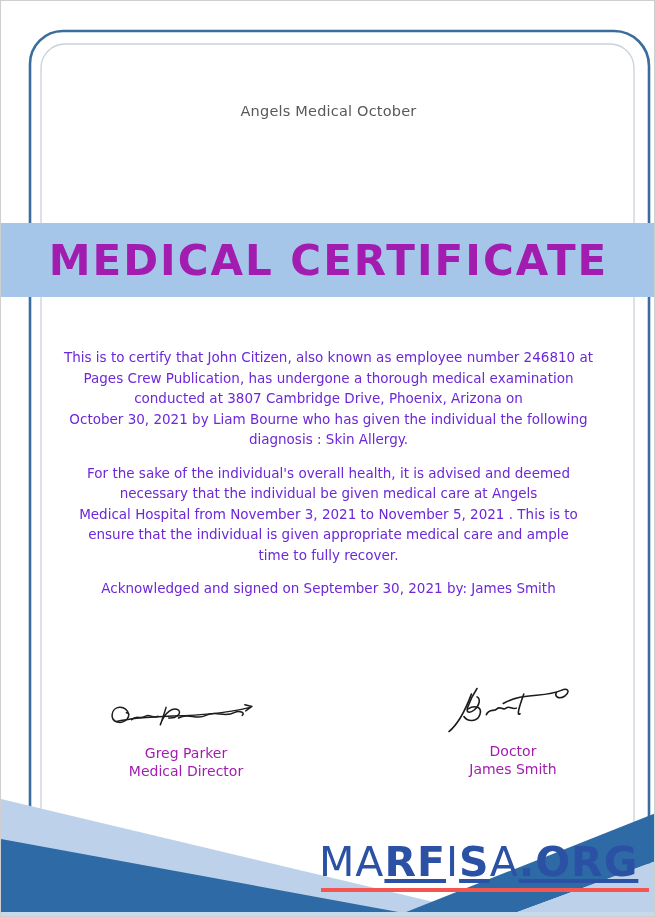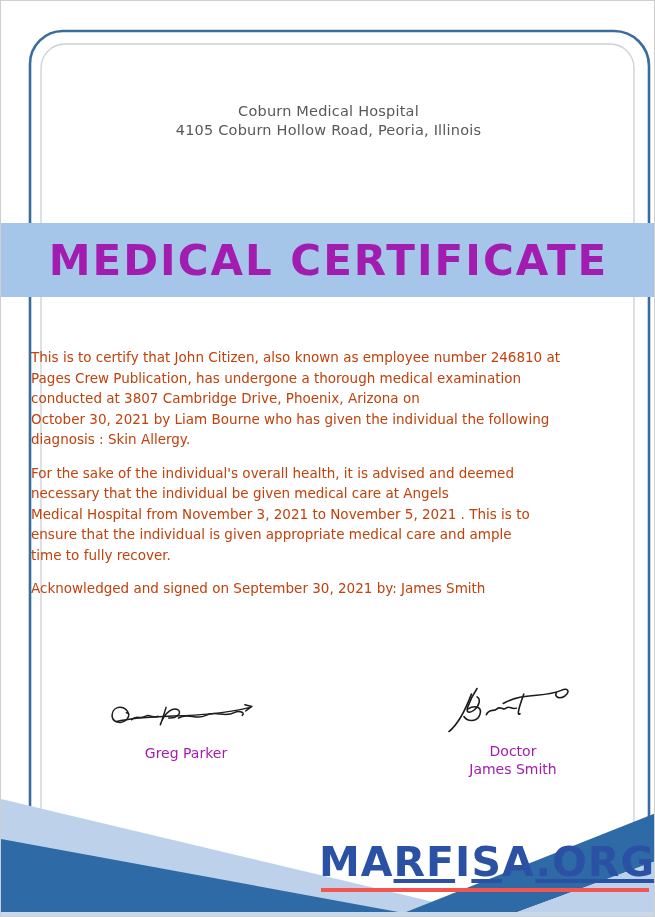--- a/index.html
+++ b/index.html
@@ -32,22 +32,23 @@
     z-index:1;
   }
   .banner span{
     color:#a21caf;
     font-size:42px;font-weight:700;
     letter-spacing:2px;
     white-space:nowrap;
   }
   .body-text{
     position:absolute;left:30px;top:346px;width:595px;
+    text-align:center;
     font-size:13.5px;line-height:20.5px;
-    color:#c2410c;
+    color:#6d28d9;
     z-index:2;
   }
   .body-text p{margin:0 0 13px 0;white-space:pre-line;}
 
   .sig{
     position:absolute;text-align:center;z-index:2;
     font-size:14px;line-height:17.5px;color:#a21caf;
   }
   .sig-left{left:80px;top:694px;width:210px;}
   .sig-right{left:412px;top:680px;width:200px;}
@@ -55,40 +56,39 @@
   .sig svg path{fill:none;stroke:#1c1c1c;stroke-width:1.7;stroke-linecap:round;stroke-linejoin:round;}
 
   .watermark{
     position:absolute;left:318px;top:841px;
     z-index:3;
     font-size:41px;line-height:41px;
     letter-spacing:1px;
     color:#2b51a5;
     white-space:nowrap;
   }
-  .wm-thin{font-weight:700;}
+  .wm-thin{font-weight:400;}
   .wm-bold{font-weight:700;text-decoration:underline;}
   .watermark-underline{
     position:absolute;left:320px;top:887px;width:328px;height:4px;
     background:#f4554e;z-index:2;
   }
 </style>
 </head>
 <body>
 
 <div class="page">
 
   <svg class="layer border-svg" viewBox="0 0 655 917" aria-hidden="true">
     <path d="M29,940 L29,63 A33,33 0 0 1 62,30 L613,30 A35,35 0 0 1 648,65 L648,940" fill="none" stroke="#3a6d9d" stroke-width="2.6"></path>
     <path d="M40,940 L40,67 A24,24 0 0 1 64,43 L609,43 A24,24 0 0 1 633,67 L633,940" fill="none" stroke="#c9d1da" stroke-width="1.3"></path>
   </svg>
 
   <div class="header">
-    <div>Coburn Medical Hospital</div>
-    <div>4105 Coburn Hollow Road, Peoria, Illinois</div>
+    <div>Angels Medical October</div>
   </div>
 
   <div class="banner">
     <span>MEDICAL CERTIFICATE</span>
   </div>
 
   <div class="body-text">
     <p>This is to certify that John Citizen, also known as employee number 246810 at
 Pages Crew Publication, has undergone a thorough medical examination
 conducted at 3807 Cambridge Drive, Phoenix, Arizona on
@@ -104,20 +104,21 @@
 
   <div class="sig sig-left">
     <svg width="180" height="46" viewBox="0 0 185 52" aria-hidden="true">
       <path d="M28,22 C24,10 10,12 9,22 C8,31 20,34 26,27 C29,23 28,20 25,20"></path>
       <path d="M31,28 C36,22 41,28 47,24 C51,21 55,27 61,24"></path>
       <path d="M70,14 C66,27 62,38 64,32 C69,19 78,13 84,17 C88,21 81,27 73,26"></path>
       <path d="M84,26 C95,19 104,29 115,23 C126,17 136,26 147,20 C153,17 160,20 156,23"></path>
       <path d="M14,30 C55,20 110,28 165,14 M159,11 L167,13 L160,18"></path>
     </svg>
     <div>Greg Parker</div>
+    <div>Medical Director</div>
   </div>
 
   <div class="sig sig-right">
     <svg width="165" height="58" viewBox="0 0 170 62" aria-hidden="true">
       <path d="M40,14 C34,30 26,46 16,54"></path>
       <path d="M46,8 C42,14 38,22 36,28 C34,34 38,35 43,31 C49,26 50,19 46,17"></path>
       <path d="M36,30 C44,25 52,28 49,36 C46,44 36,44 32,38"></path>
       <path d="M56,36 C59,29 64,33 67,30 C71,26 73,32 77,29 C81,26 83,31 88,29"></path>
       <path d="M96,14 C91,28 88,38 92,35"></path>
       <path d="M74,24 C95,12 118,18 136,10 C143,7 146,11 140,16 C134,20 128,17 131,12"></path>

